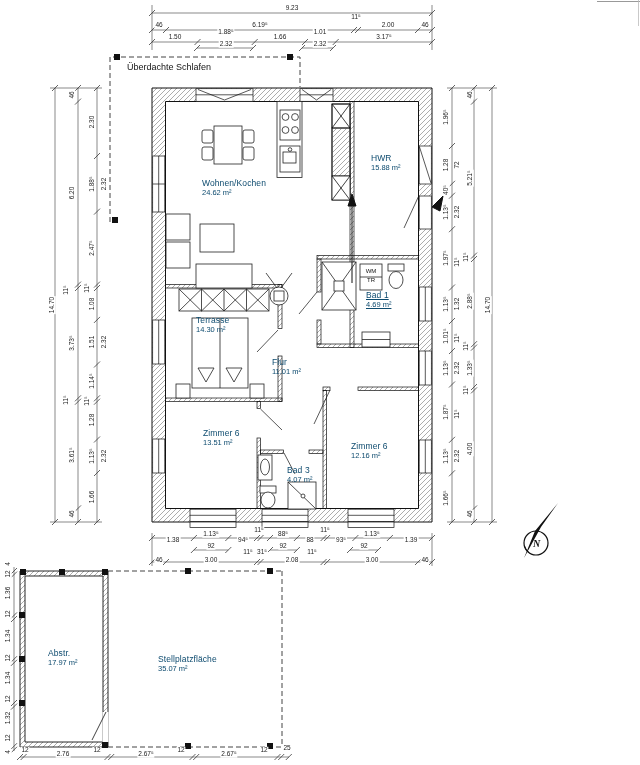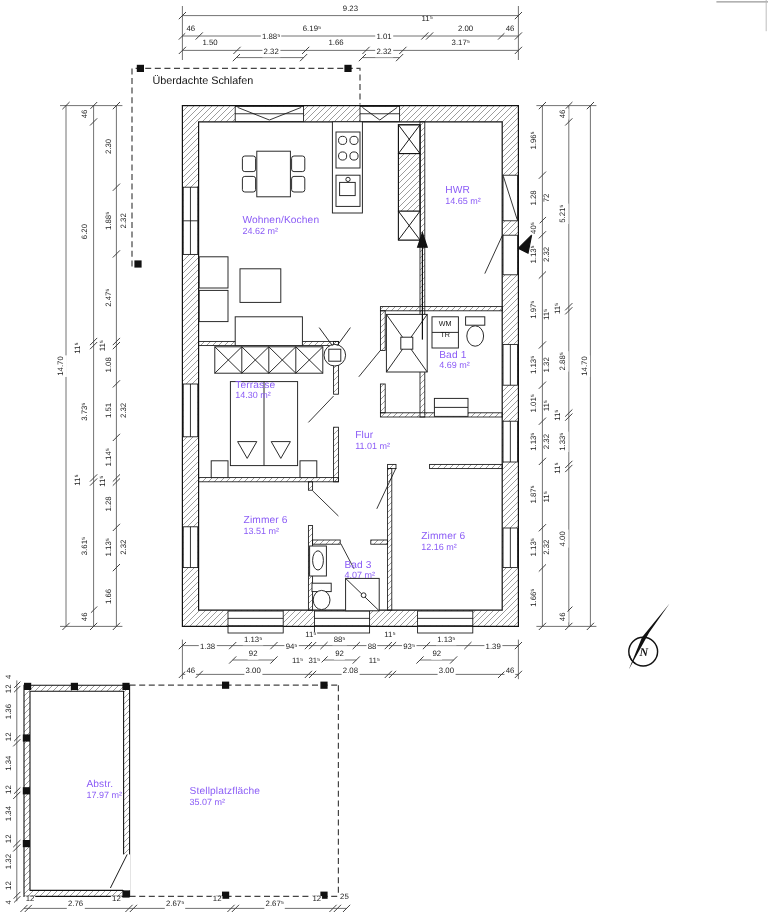--- a/index.html
+++ b/index.html
@@ -4,21 +4,21 @@
 <style>
   html,body{margin:0;padding:0;background:#fff;}
   #stage{position:relative;width:640px;height:765px;background:#fff;overflow:hidden;
          font-family:"Liberation Sans", sans-serif;}
   #plan-svg{position:absolute;left:0;top:0;}
   .layer{position:absolute;left:0;top:0;width:100%;height:100%;pointer-events:none;}
   .dim-h{position:absolute;transform:translate(-50%,-50%);font-size:6.5px;color:#1c1c1c;
          white-space:nowrap;line-height:1;background:#fff;padding:0 1px;}
   .dim-v{position:absolute;transform:translate(-50%,-50%) rotate(-90deg);font-size:6.5px;
          color:#1c1c1c;white-space:nowrap;line-height:1;background:#fff;padding:0 1px;}
-  .room{position:absolute;color:#8b5cf6;line-height:1.2;}
+  .room{position:absolute;color:#0c4a6e;line-height:1.2;}
   .room .rn{font-size:8.5px;letter-spacing:.1px;}
   .room .ra{font-size:7.5px;}
   .fix{position:absolute;transform:translate(-50%,-50%);font-size:6px;color:#111;line-height:1;}
   .terr{position:absolute;font-size:9px;color:#141414;}
 </style>
 </head>
 <body>
 
 <div id="stage">
 
@@ -376,47 +376,47 @@
 </div>
 
 <div class="layer">
 
 <div class="room" style="position: absolute; left: 202px; top: 178px;">
       <div class="rn">Wohnen/Kochen</div>
       <div class="ra">24.62 m²</div>
     </div>
       <div class="room" style="position: absolute; left: 371px; top: 153px;">
       <div class="rn">HWR</div>
-      <div class="ra">14.65 m²</div>
-    </div>
-      <div class="room" style="position: absolute; left: 366px; top: 290px;">
+      <div class="ra">15.88 m²</div>
+    </div>
+      <div class="room" style="position: absolute; left: 366px; top: 290px; text-decoration: underline;">
       <div class="rn">Bad 1</div>
       <div class="ra">4.69 m²</div>
     </div>
       <div class="room" style="position: absolute; left: 196px; top: 315px;">
       <div class="rn">Terrasse</div>
       <div class="ra">14.30 m²</div>
     </div>
-      <div class="room" style="position: absolute; left: 296px; top: 357px;">
+      <div class="room" style="position: absolute; left: 272px; top: 357px;">
       <div class="rn">Flur</div>
       <div class="ra">11.01 m²</div>
     </div>
       <div class="room" style="position: absolute; left: 203px; top: 428px;">
       <div class="rn">Zimmer 6</div>
       <div class="ra">13.51 m²</div>
     </div>
       <div class="room" style="position: absolute; left: 287px; top: 465px;">
       <div class="rn">Bad 3</div>
       <div class="ra">4.07 m²</div>
     </div>
       <div class="room" style="position: absolute; left: 351px; top: 441px;">
       <div class="rn">Zimmer 6</div>
       <div class="ra">12.16 m²</div>
     </div>
-      <div class="room" style="position: absolute; left: 48px; top: 648px; margin-left: 24px;">
+      <div class="room" style="position: absolute; left: 48px; top: 648px;">
       <div class="rn">Abstr.</div>
       <div class="ra">17.97 m²</div>
     </div>
       <div class="room" style="position: absolute; left: 158px; top: 654px;">
       <div class="rn">Stellplatzfläche</div>
       <div class="ra">35.07 m²</div>
     </div>
     </div>
 
 <div class="layer">

